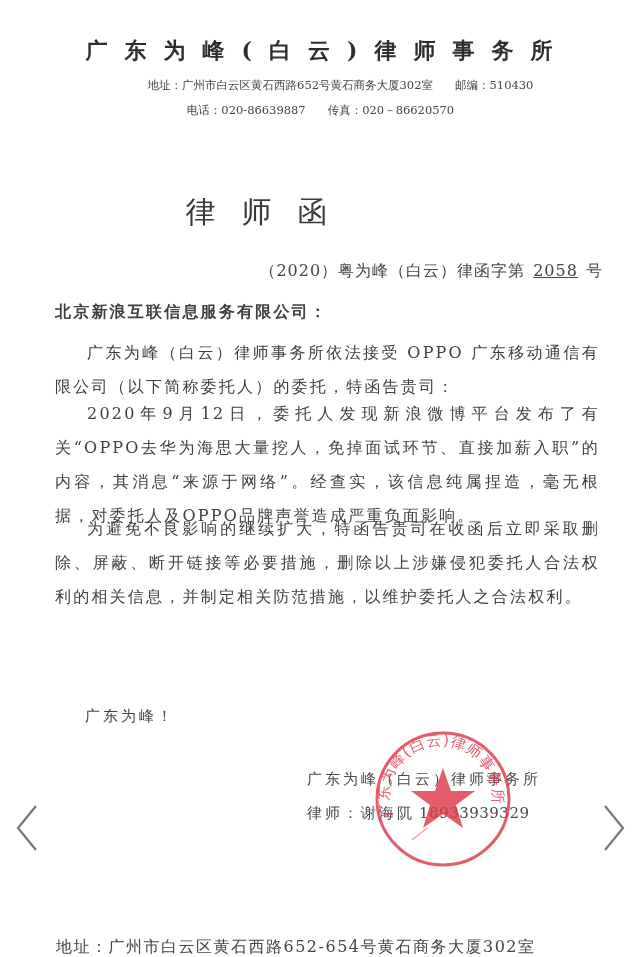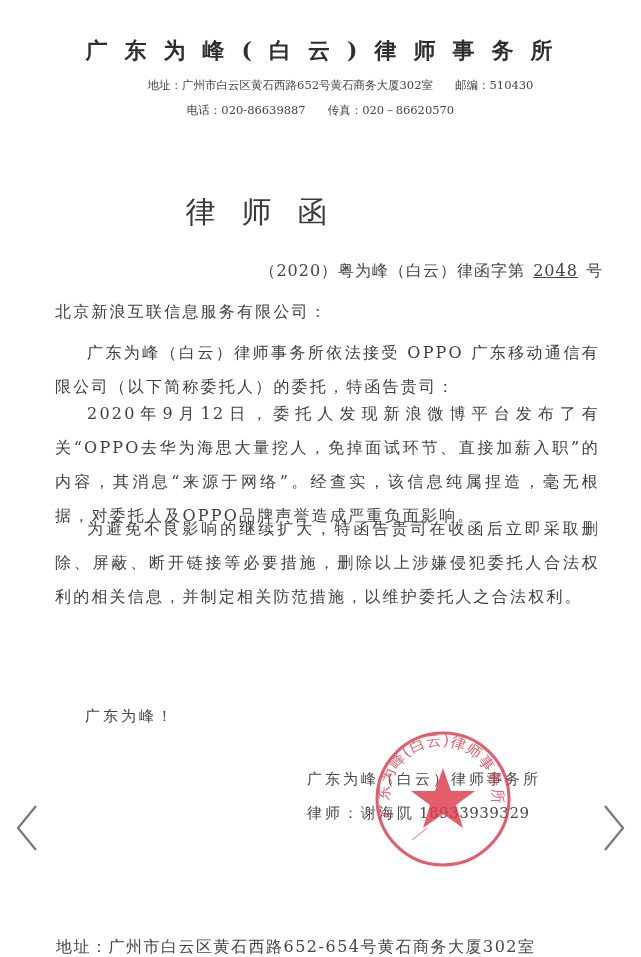--- a/index.html
+++ b/index.html
@@ -72,21 +72,21 @@
     .body-text {
       position: absolute;
       left: 55px;
       width: 545px;
       font-size: 16px;
       line-height: 34px;
       color: #3f3f3f;
       letter-spacing: 2.2px;
       text-align: justify;
     }
-    .addressee { top: 295px; }
+    .addressee { top: 295px; font-weight: bold; }
     .para1 { top: 329px; margin-top: 7px; }
     .para2 { top: 397px; }
     .para3 { top: 512px; }
     .indent { text-indent: 2em; }
     .closing {
       position: absolute;
       left: 85px; top: 707px;
       font-size: 15px;
       letter-spacing: 3px;
       color: #444;
@@ -149,21 +149,21 @@
   </div>
 
   <div class="header-line header-tel">
     <span>电话：</span><span>020-86639887</span><span class="gap"></span><span>传真：</span><span>020－86620570</span>
   </div>
 
   <div class="doc-title">律师函</div>
 
   <div class="ref-no">
     <span>（2020）粤为峰（白云）律函字第</span>
-    <span class="num">2048</span>
+    <span class="num">2058</span>
     <span>号</span>
   </div>
 
   <div class="body-text addressee">北京新浪互联信息服务有限公司：</div>
 
   <div class="body-text para1 indent">广东为峰（白云）律师事务所依法接受 OPPO 广东移动通信有限公司（以下简称委托人）的委托，特函告贵司：</div>
 
   <div class="body-text para2 indent">2020年9月12日，委托人发现新浪微博平台发布了有关“OPPO去华为海思大量挖人，免掉面试环节、直接加薪入职”的内容，其消息“来源于网络”。经查实，该信息纯属捏造，毫无根据，对委托人及OPPO品牌声誉造成严重负面影响。</div>
 
   <div class="body-text para3 indent">为避免不良影响的继续扩大，特函告贵司在收函后立即采取删除、屏蔽、断开链接等必要措施，删除以上涉嫌侵犯委托人合法权利的相关信息，并制定相关防范措施，以维护委托人之合法权利。</div>

